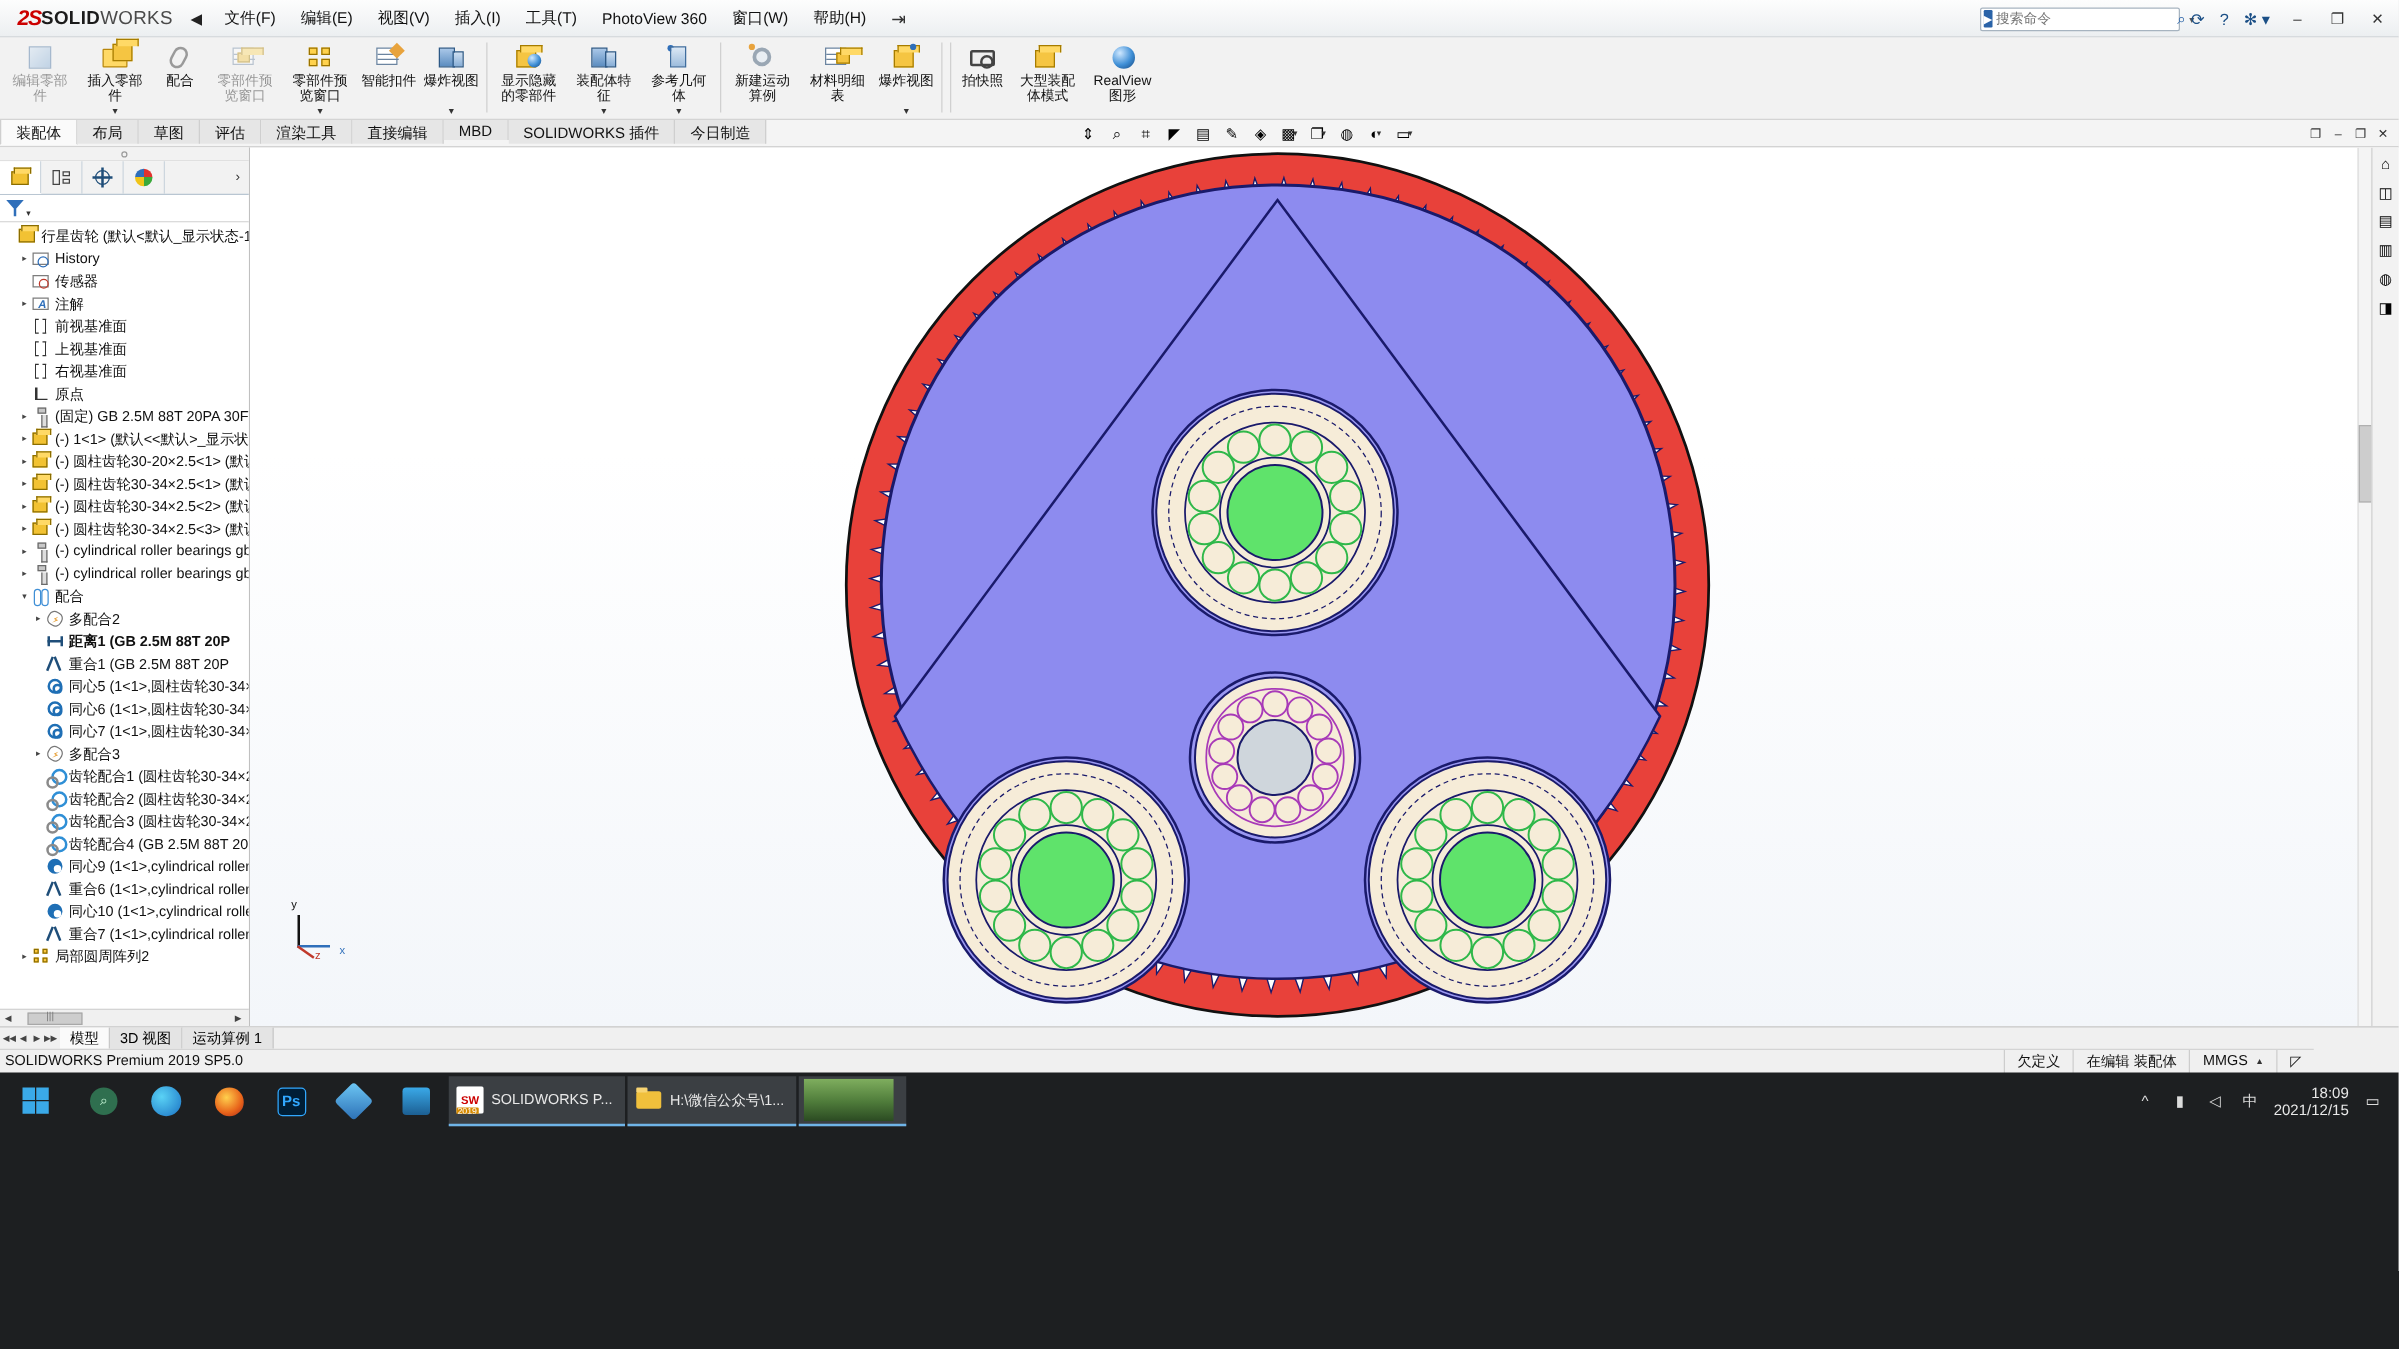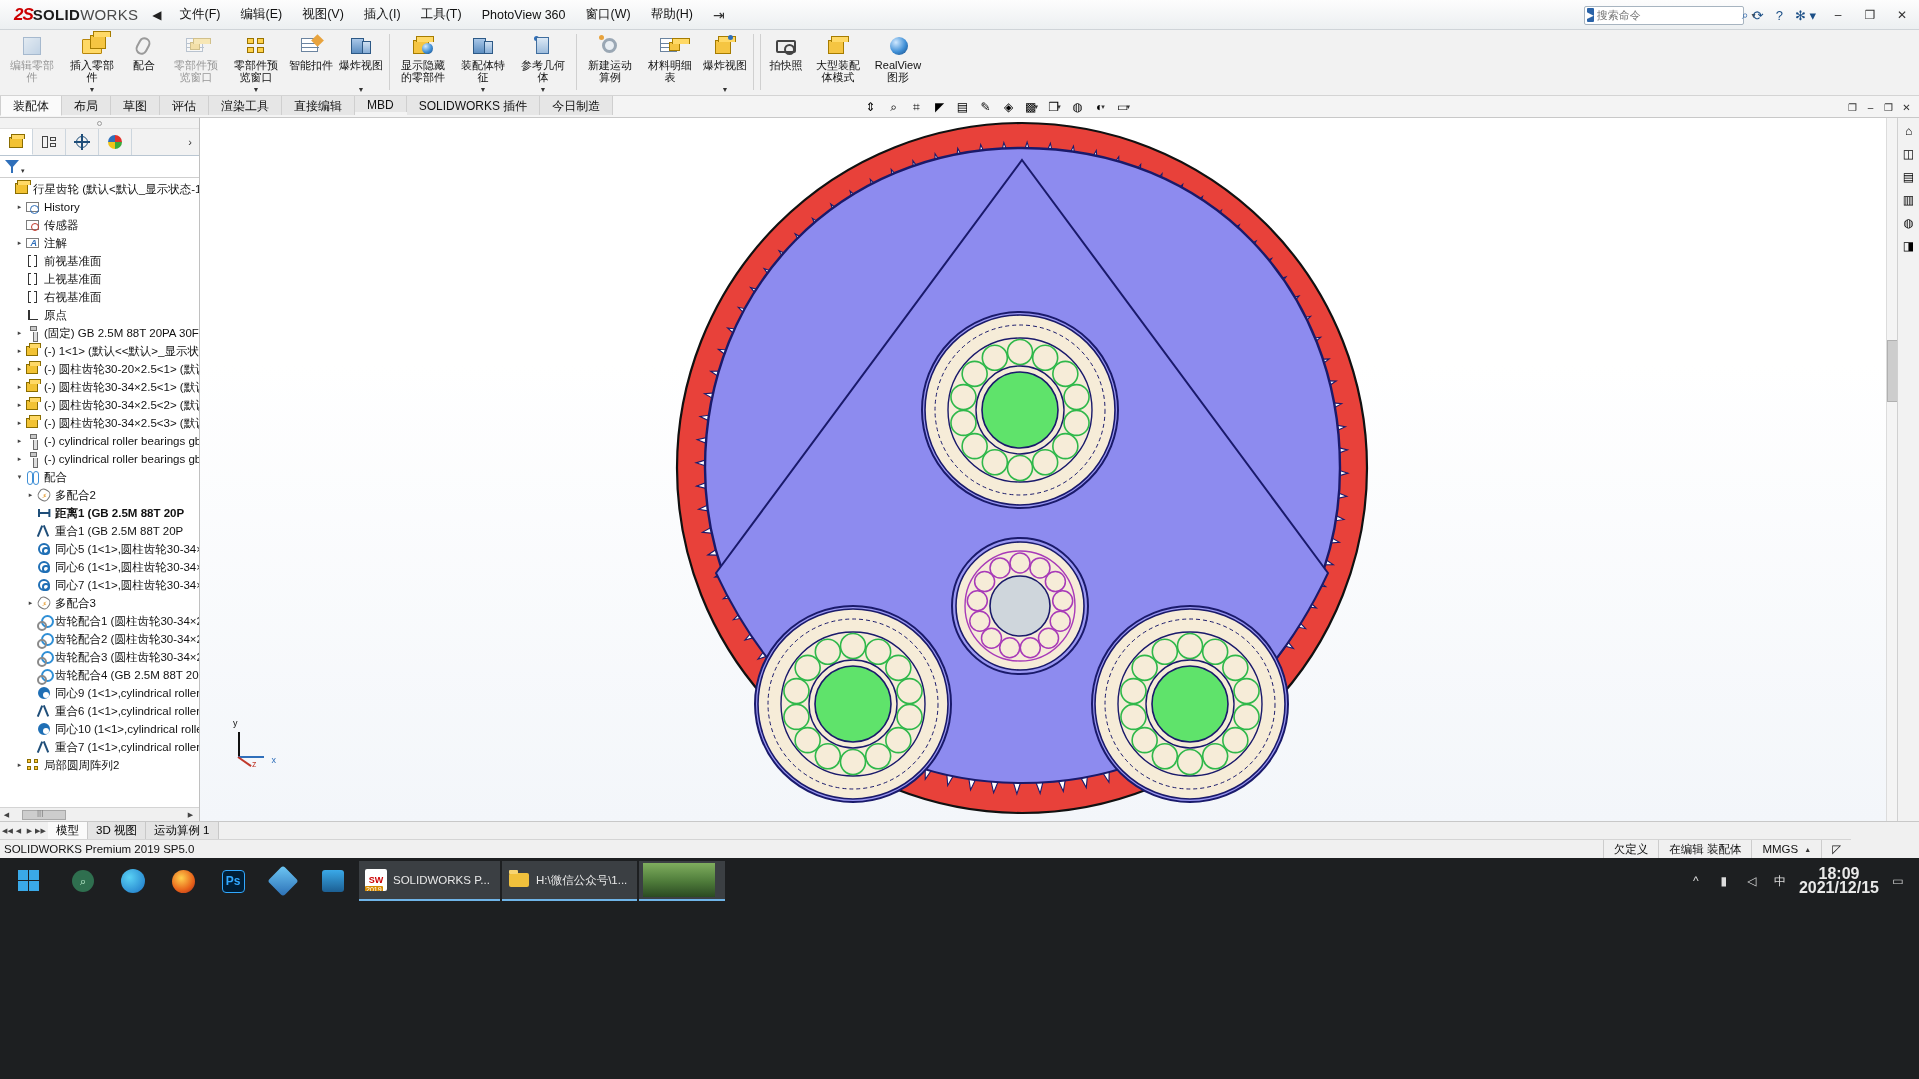--- a/index.html
+++ b/index.html
@@ -240,21 +240,21 @@
   .winlogo{ width:22px;height:22px;position:relative;}
   .winlogo i{ position:absolute;width:9.5px;height:9.5px;background:#3aa9e8;display:block;}
   .tb-icon{ width:50px;height:46px;display:flex;align-items:center;justify-content:center;position:relative;}
   .tb-task{
     height:40px; margin:0 1px; padding:0 10px 0 6px; display:flex; align-items:center; gap:6px;
     background:#3b3f43; border-bottom:2px solid #6fb4e8; color:#e8e8e8; font-size:11.5px; max-width:190px;
   }
   .tb-task .ti{ width:22px;height:22px;position:relative;flex:0 0 22px;}
   .tb-task span{ overflow:hidden; text-overflow:ellipsis; white-space:nowrap;}
   .tb-right{ position:absolute; right:0; top:0; height:46px; display:flex; align-items:center; color:#e9e9e9; font-size:11.5px; gap:10px; padding-right:12px;}
-  .clock{ text-align:center; line-height:14px; font-size:16px;font-weight:bold;}
+  .clock{ text-align:right; line-height:14px; font-size:12px;}
   .tray-ic{ width:18px;text-align:center;font-size:12px;color:#dcdcdc;}
 </style>
 </head>
 <body>
 
 <div class="app">
 
   <div class="titlebar">
     <div class="logo">
       <span class="ds">2S</span>

